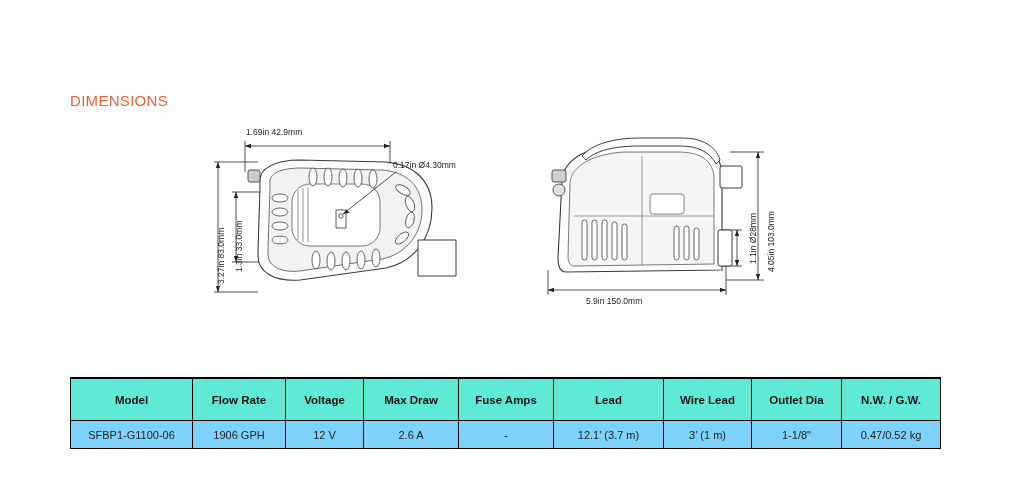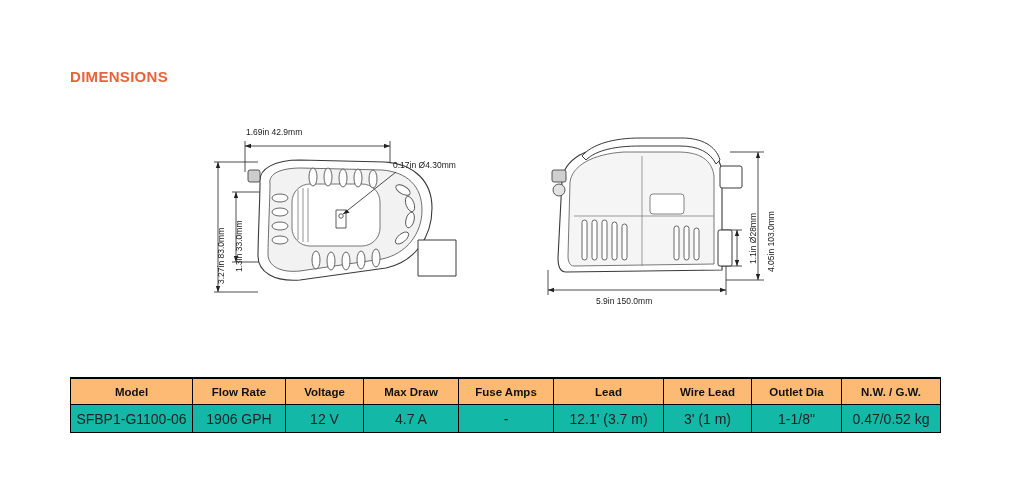--- a/index.html
+++ b/index.html
@@ -18,22 +18,23 @@
   .page {
     position: relative;
     width: 1009px;
     height: 496px;
   }
   .section-heading {
     position: absolute;
     color: #e8633a;
     font-size: 15px;
     letter-spacing: 0.3px;
-    font-weight: 700;
+    font-weight: 400;
     white-space: nowrap;
+    margin-top: 24px;
   }
   #dimensions-heading { left: 70px; top: 68px; }
   #config-heading { left: 70px; top: 353px; }
 
   
   .drawing-area {
     position: absolute;
     left: 200px;
     top: 120px;
     width: 640px;
@@ -58,34 +59,34 @@
     left: 70px;
     top: 377px;
     width: 870px;
   }
   table.specs {
     border-collapse: collapse;
     width: 870px;
     table-layout: fixed;
   }
   table.specs th {
-    background: #fdba74;
+    background: #5eead4;
     color: #111111;
     font-size: 11.5px;
     font-weight: bold;
     text-align: center;
     height: 25px;
     border: 1px solid #000000;
     border-top: 2px solid #000000;
-    padding: 0;
+    padding: 8px;
   }
   table.specs td {
-    background: #14b8a6;
+    background: #7dd3fc;
     color: #222222;
-    font-size: 14px;
+    font-size: 11px;
     text-align: center;
     height: 27px;
     border: 1px solid #000000;
     padding: 0;
   }
   table.specs tr.header-row th:first-child { border-left: 1px solid #000; }
 </style>
 </head>
 <body>
 
@@ -247,21 +248,21 @@
       <g fill="#ffffff" stroke="#3a3a3a" stroke-width="1">
         <rect x="190" y="46" width="22" height="22" rx="2"></rect>
         <rect x="188" y="110" width="14" height="36" rx="2"></rect>
       </g>
     </svg>
 
     <div class="dim-label vert" style="left:566px; top:152px;">4.05in  103.0mm</div>
 
     <div class="dim-label vert" style="left:548px; top:144px;">1.1in  Ø28mm</div>
 
-    <div class="dim-label" style="left:396px; top:176px;">5.9in  150.0mm</div>
+    <div class="dim-label" style="left:386px; top:176px;">5.9in  150.0mm</div>
   </div>
 
 
   <div class="table-wrap">
     <table class="specs">
       <colgroup>
         <col style="width:122px">
         <col style="width:93px">
         <col style="width:78px">
         <col style="width:95px">
@@ -282,21 +283,21 @@
           <th>Wire Lead</th>
           <th>Outlet Dia</th>
           <th>N.W. / G.W.</th>
         </tr>
       </thead>
       <tbody>
         <tr>
           <td>SFBP1-G1100-06</td>
           <td>1906 GPH</td>
           <td>12 V</td>
-          <td>4.7 A</td>
+          <td>2.6 A</td>
           <td>-</td>
           <td>12.1' (3.7 m)</td>
           <td>3' (1 m)</td>
           <td>1-1/8"</td>
           <td>0.47/0.52 kg</td>
         </tr>
       </tbody>
     </table>
   </div>
 

